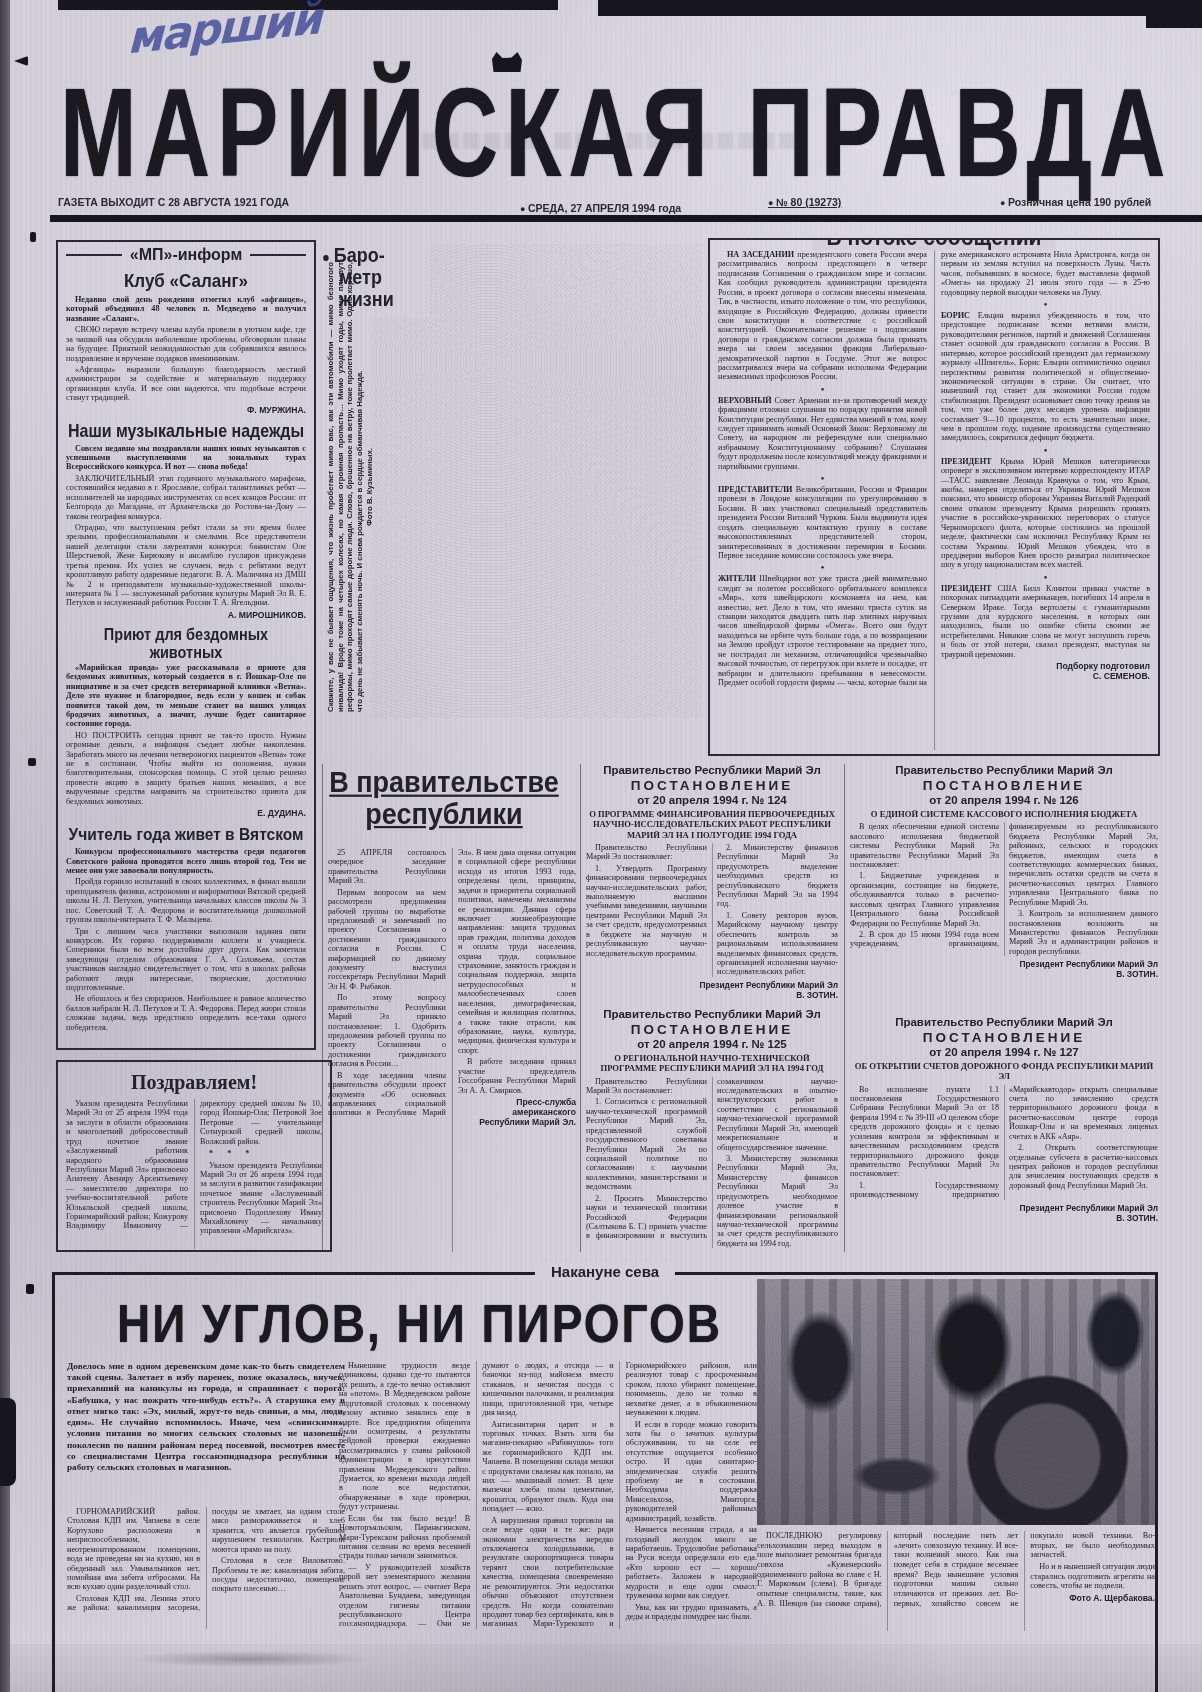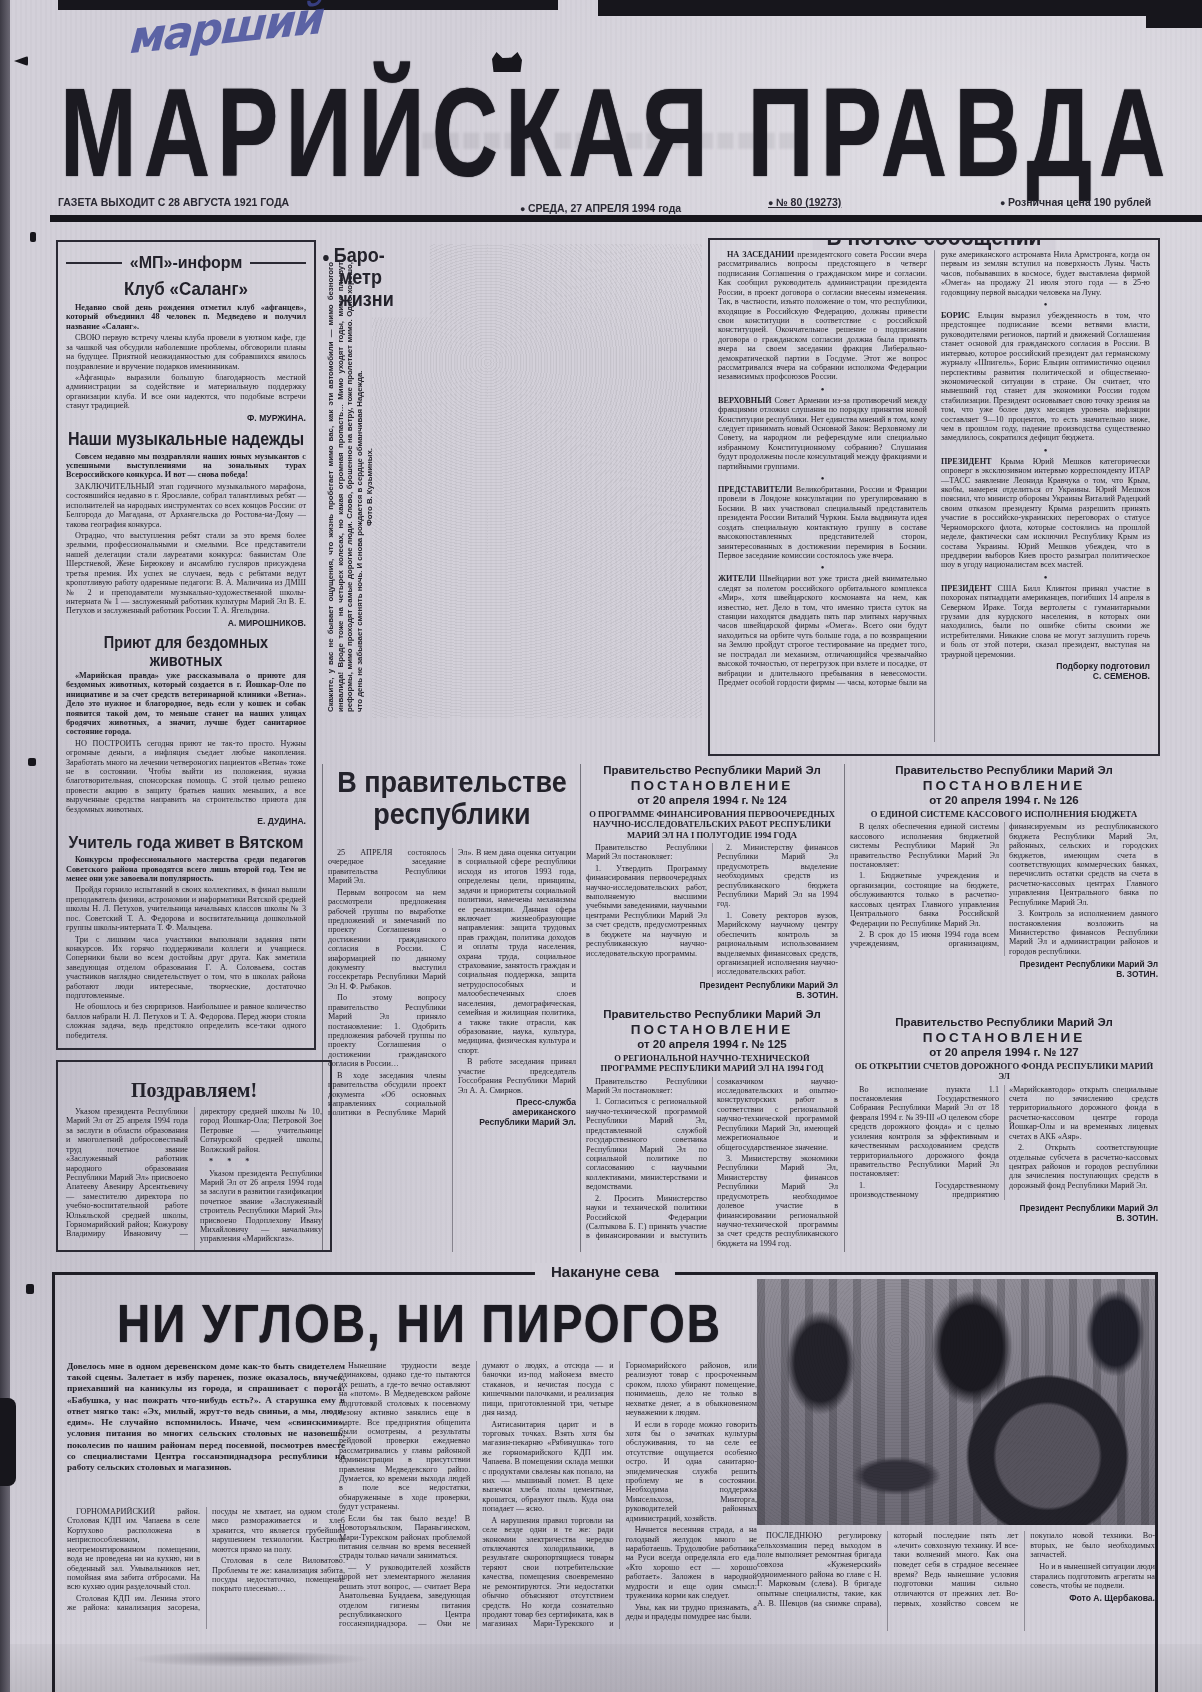--- a/index.html
+++ b/index.html
@@ -38,21 +38,21 @@
   .dl{ font-family:"Liberation Sans", sans-serif; font-weight:bold; font-size:10.5px; color:#2a2933; white-space:nowrap; }
   .dl.bullet::before{ content:"● "; font-size:9px; }
   .mast-rule{ background:#17161c; }
 
   
   .art p{ font-size:8.2px; line-height:1.15; text-align:justify; text-indent:9px; margin-bottom:2px; }
   .art{ filter:blur(.22px); }
   .lede{ font-weight:bold; }
   .by{ text-align:right; font-family:"Liberation Sans", sans-serif; font-weight:bold; font-size:8.6px; margin-top:2px; }
   .h-sans{ font-family:"Liberation Sans", sans-serif; font-weight:bold; text-align:center; transform:scaleY(1.12); margin:7px 0 4px; }
-  .boxed{ border:2px solid #2a2933; background:rgba(255,255,255,.04); padding:12px 8px; overflow:hidden; }
+  .boxed{ border:2px solid #2a2933; background:rgba(255,255,255,.04); padding:4px 8px; overflow:hidden; }
   .kicker-row{ display:flex; align-items:center; gap:8px; font-family:"Liberation Sans", sans-serif; font-weight:bold; }
   .kicker-row::before,.kicker-row::after{ content:""; flex:1; height:2px; background:#2a2933; }
 
   
   .baro-label{ font-family:"Liberation Sans", sans-serif; font-weight:bold; font-size:18px; line-height:1.1; transform:scaleY(1.1); }
   .baro-label .dot{ font-size:13px; display:inline-block; margin-right:4px; }
   .baro-caption{
     transform:rotate(-90deg); transform-origin:0 0;
     font-family:"Liberation Sans", sans-serif; font-weight:bold; font-size:7.8px;
     line-height:1.25; text-align:justify; filter:blur(.2px);
@@ -215,21 +215,21 @@
     <p class="ni"><b>ПРЕЗИДЕНТ</b> <span>Крыма Юрий Мешков категорически опроверг в эксклюзивном интервью корреспонденту ИТАР—ТАСС заявление Леонида Кравчука о том, что Крым, якобы, намерен отделиться от Украины. Юрий Мешков пояснил, что министр обороны Украины Виталий Радецкий своим отказом президенту Крыма разрешить принять участие в российско-украинских переговорах о статусе Черноморского флота, которые состоялись на прошлой неделе, фактически сам исключил Республику Крым из состава Украины. Юрий Мешков убежден, что в преддверии выборов Киев просто разыграл политическое шоу в угоду националистам всех мастей.</span></p>
     <p class="ni"><b>ПРЕЗИДЕНТ</b> <span>США Билл Клинтон принял участие в похоронах пятнадцати американцев, погибших 14 апреля в Северном Ираке. Тогда вертолеты с гуманитарными грузами для курдского населения, в которых они находились, были по ошибке сбиты своими же истребителями. Никакие слова не могут заглушить горечь и боль от этой потери, сказал президент, выступая на траурной церемонии.</span></p>
     <div class="by"><span>Подборку подготовил</span><br><span>С. СЕМЕНОВ.</span></div>
   </div>
 </div>
 
 <div class="abs vr" style="left:322px;top:764px;height:488px;"></div>
 <div class="abs vr" style="left:580px;top:764px;height:488px;"></div>
 <div class="abs vr" style="left:844px;top:764px;height:488px;"></div>
 
-<div class="abs" style="left:328px;top:770px;width:248px;">
+<div class="abs" style="left:320px;top:770px;width:248px;text-decoration:underline;">
   <div class="gov-title">
     <div>В правительстве</div>
     <div>республики</div>
   </div>
 </div>
 <div class="abs art" style="left:328px;top:848px;width:248px;height:404px;overflow:hidden;">
   <div class="cols2" style="column-gap:12px;">
     <p>25 АПРЕЛЯ состоялось очередное заседание правительства Республики Марий Эл.</p>
     <p>Первым вопросом на нем рассмотрели предложения рабочей группы по выработке предложений и замечаний по проекту Соглашения о достижении гражданского согласия в России. С информацией по данному документу выступил госсекретарь Республики Марий Эл Н. Ф. Рыбаков.</p>
     <p>По этому вопросу правительство Республики Марий Эл приняло постановление: 1. Одобрить предложения рабочей группы по проекту Соглашения о достижении гражданского согласия в России…</p>

